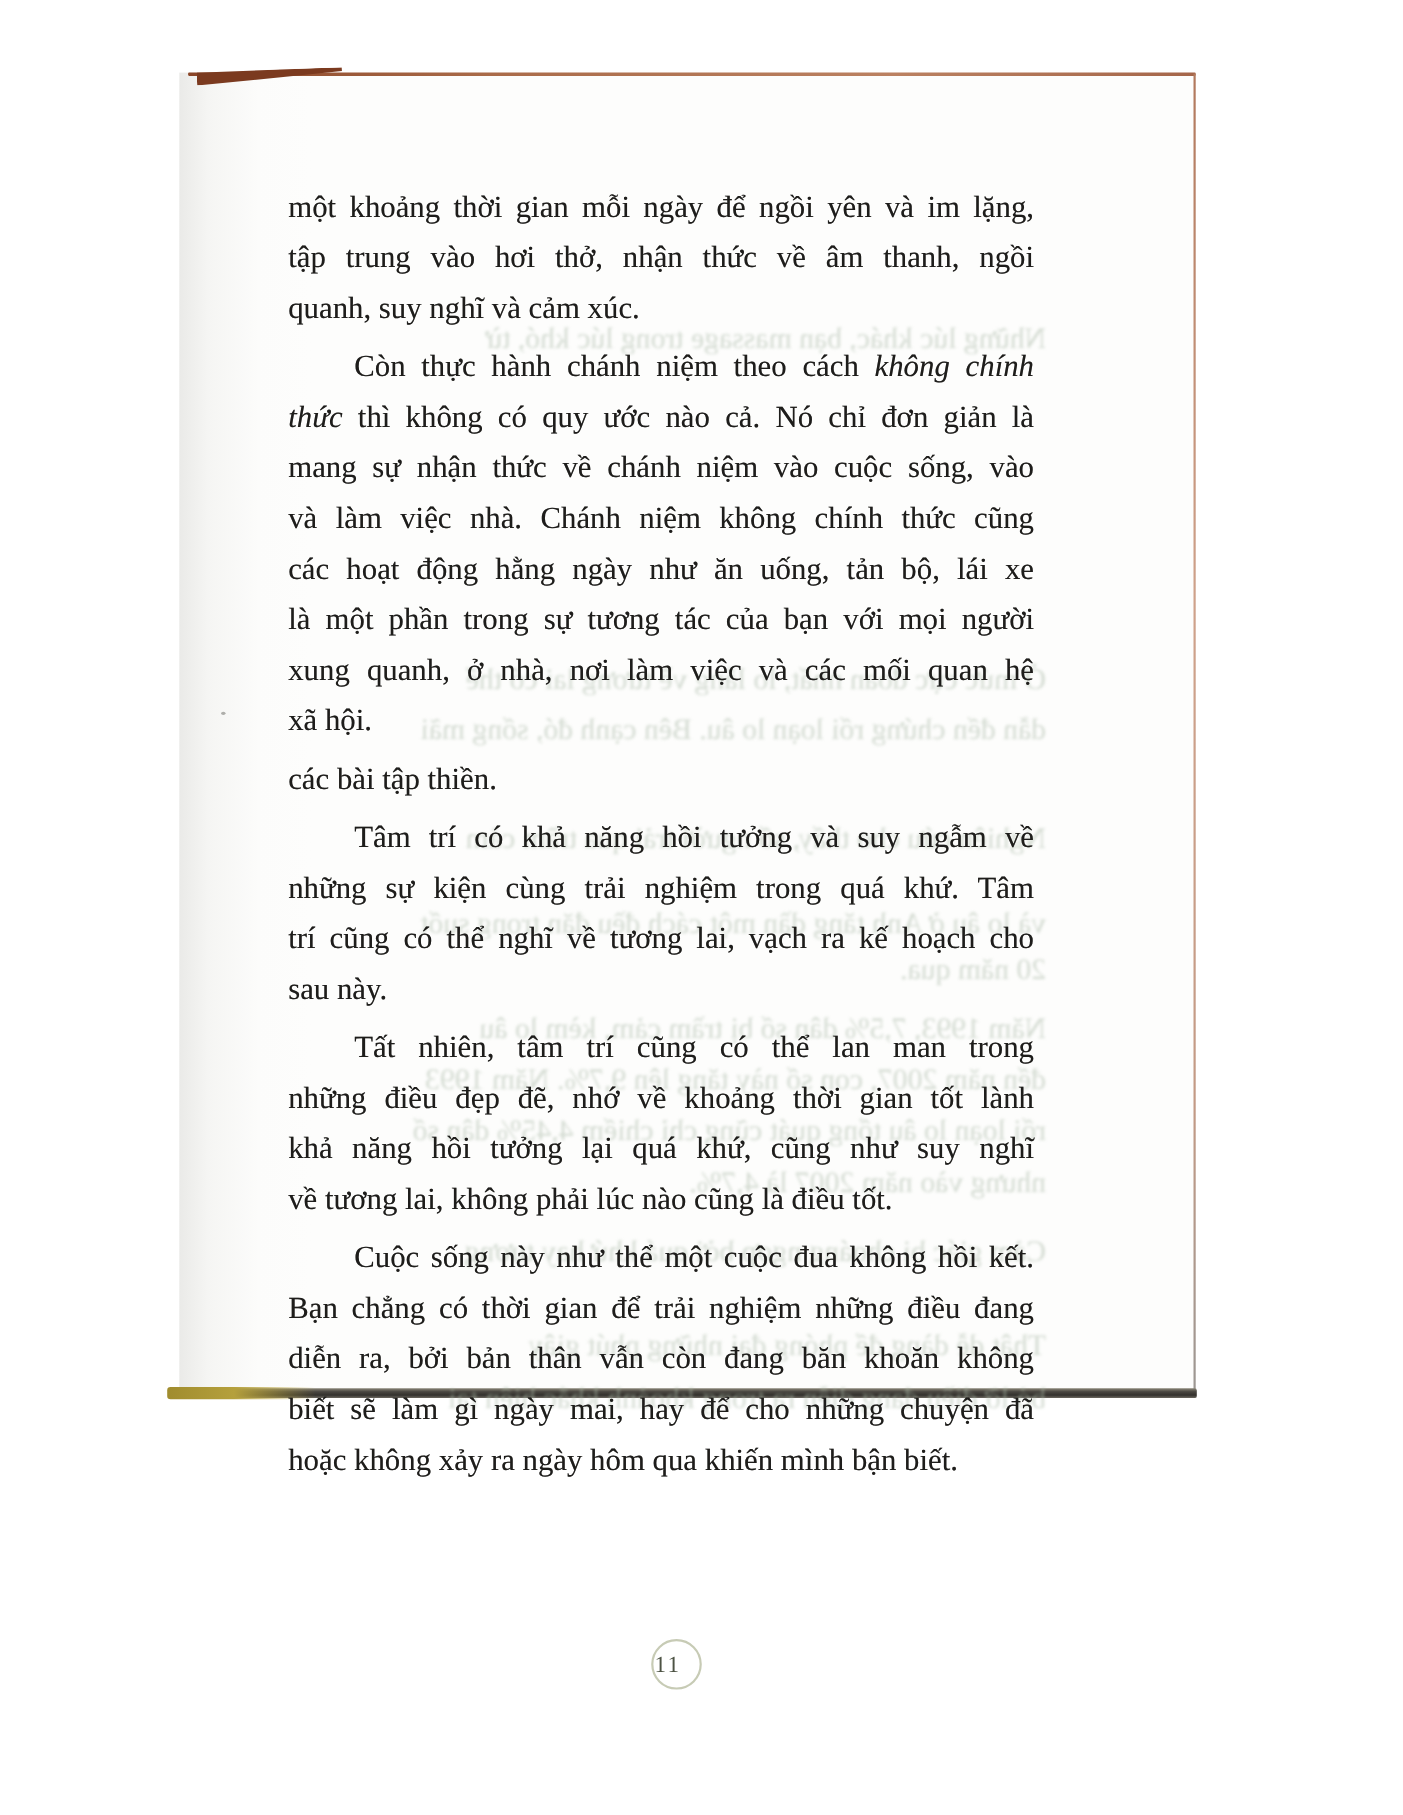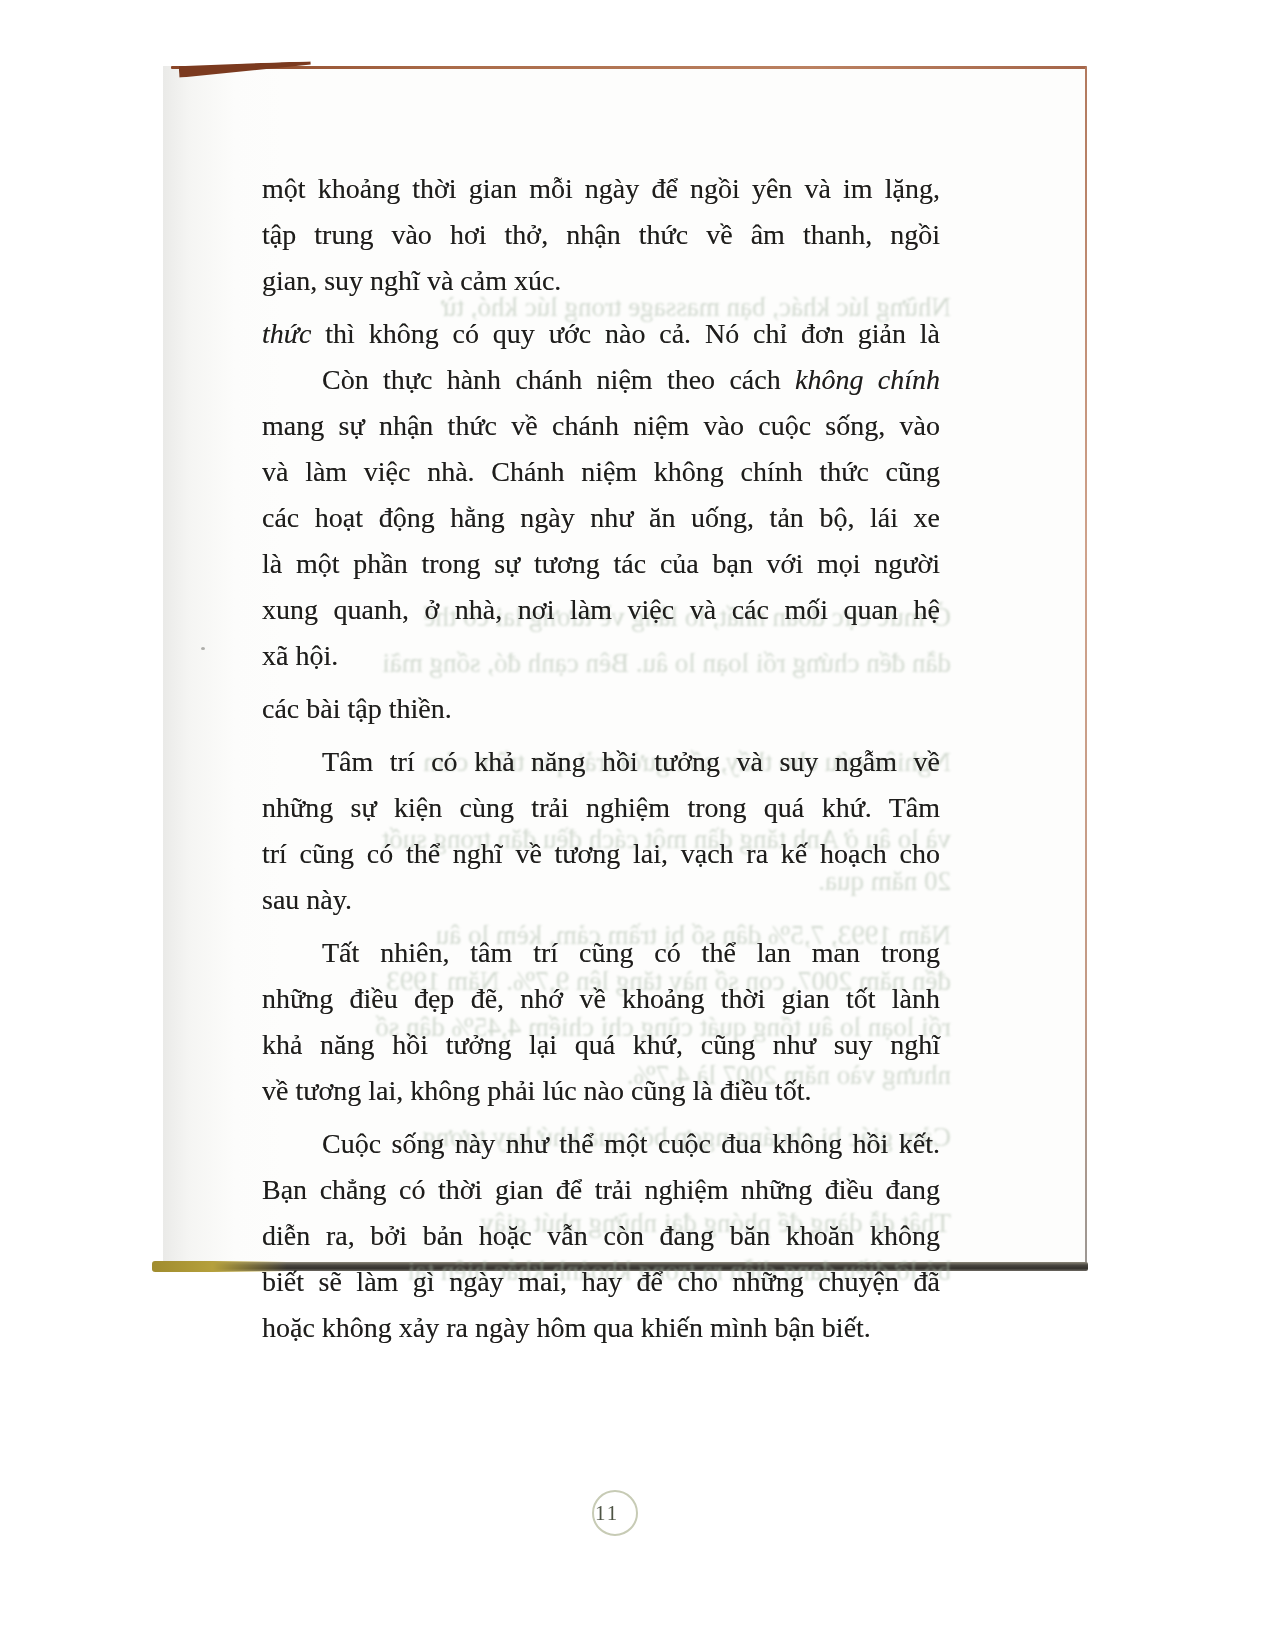--- a/index.html
+++ b/index.html
@@ -113,25 +113,25 @@
         <div class="ghost" style="top: 994px;">nhưng vào năm 2007 là 4,7%.</div>
         <div class="ghost" style="top: 1056px;">Cảm giác bị choáng ngợp bởi quá khứ hay tương</div>
         <div class="ghost" style="top: 1142px;">Thật dễ dàng để phóng đại những phút giây</div>
         <div class="ghost" style="top: 1190px;">bỏ lỡ điều đang diễn ra trong khoảnh khắc hiện tại</div>
       </div>
 
     <div class="text-block">
         <div class="para">
           <div class="line"><span>một khoảng thời gian mỗi ngày để ngồi yên và im lặng,</span></div>
           <div class="line"><span>tập trung vào hơi thở, nhận thức về âm thanh, ngồi</span></div>
-          <div class="line last"><span>gian, suy nghĩ và cảm xúc.</span></div>
+          <div class="line last"><span>quanh, suy nghĩ và cảm xúc.</span></div>
         </div>
         <div class="para">
+          <div class="line first-indent"><span>Còn thực hành chánh niệm theo cách </span><span class="it">không chính</span></div>
           <div class="line"><span class="it">thức</span><span> thì không có quy ước nào cả. Nó chỉ đơn giản là</span></div>
-          <div class="line first-indent"><span>Còn thực hành chánh niệm theo cách </span><span class="it">không chính</span></div>
           <div class="line"><span>mang sự nhận thức về chánh niệm vào cuộc sống, vào</span></div>
           <div class="line"><span>và làm việc nhà. Chánh niệm không chính thức cũng</span></div>
           <div class="line"><span>các hoạt động hằng ngày như ăn uống, tản bộ, lái xe</span></div>
           <div class="line"><span>là một phần trong sự tương tác của bạn với mọi người</span></div>
           <div class="line"><span>xung quanh, ở nhà, nơi làm việc và các mối quan hệ</span></div>
           <div class="line last"><span>xã hội.</span></div>
         </div>
         <div class="para">
           <div class="line last"><span>các bài tập thiền.</span></div>
         </div>
@@ -143,21 +143,21 @@
         </div>
         <div class="para">
           <div class="line first-indent"><span>Tất nhiên, tâm trí cũng có thể lan man trong</span></div>
           <div class="line"><span>những điều đẹp đẽ, nhớ về khoảng thời gian tốt lành</span></div>
           <div class="line"><span>khả năng hồi tưởng lại quá khứ, cũng như suy nghĩ</span></div>
           <div class="line last"><span>về tương lai, không phải lúc nào cũng là điều tốt.</span></div>
         </div>
         <div class="para">
           <div class="line first-indent"><span>Cuộc sống này như thể một cuộc đua không hồi kết.</span></div>
           <div class="line"><span>Bạn chẳng có thời gian để trải nghiệm những điều đang</span></div>
-          <div class="line"><span>diễn ra, bởi bản hoặc vẫn còn đang băn khoăn không</span></div>
+          <div class="line"><span>diễn ra, bởi bản thân vẫn còn đang băn khoăn không</span></div>
           <div class="line"><span>biết sẽ làm gì ngày mai, hay để cho những chuyện đã</span></div>
           <div class="line last"><span>hoặc không xảy ra ngày hôm qua khiến mình bận biết.</span></div>
         </div>
       </div>
 
     <div class="badge">
       <span>11</span>
     </div>
   </div>
 </div>

